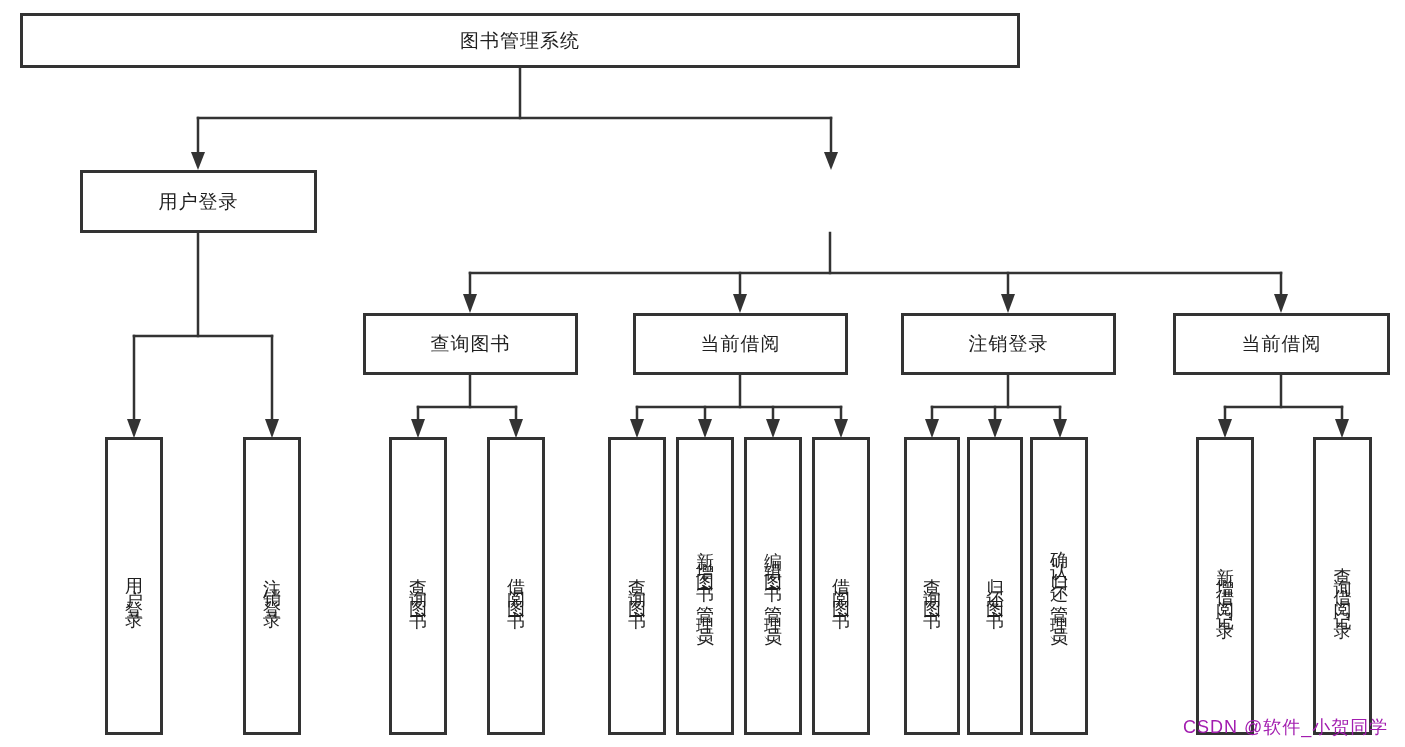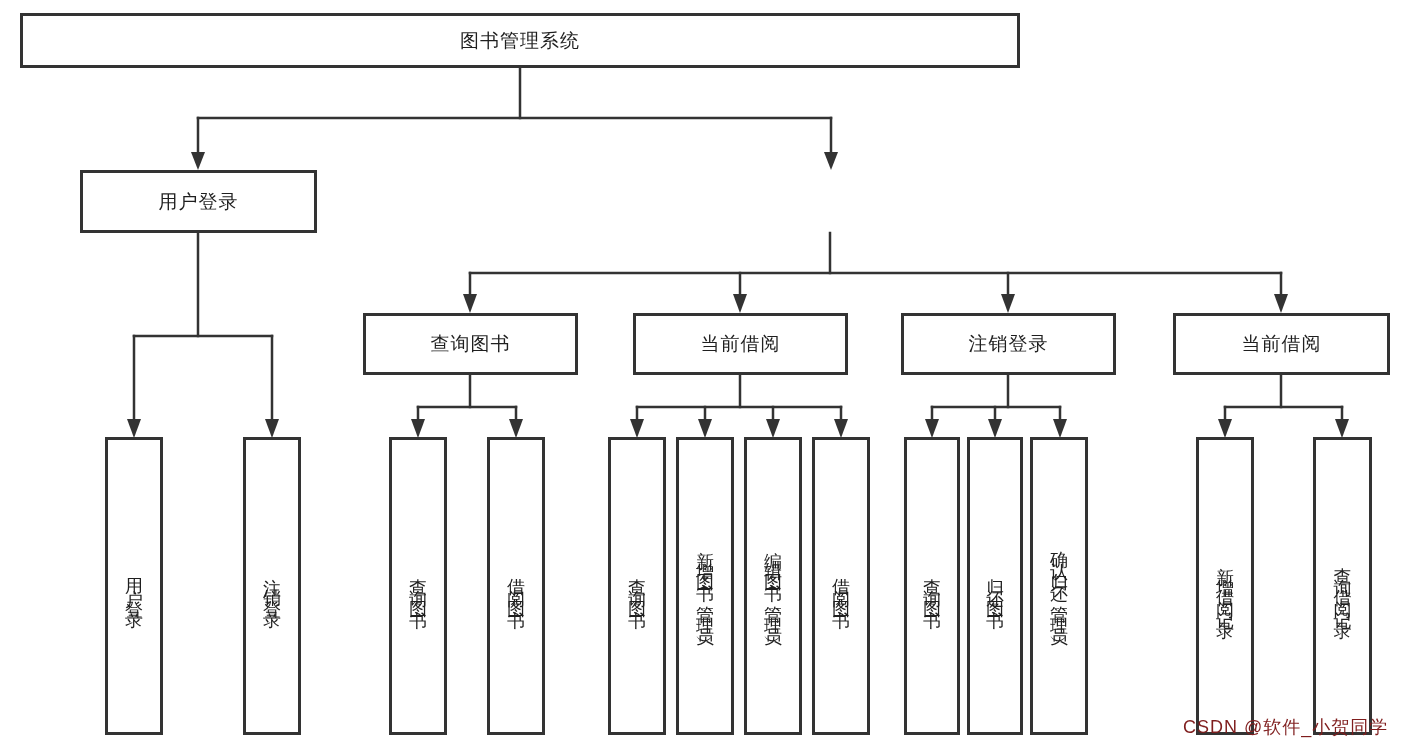--- a/index.html
+++ b/index.html
@@ -32,21 +32,21 @@
     writing-mode:vertical-rl;
     text-orientation:mixed;
     font-size:18px;
     letter-spacing:11px;
     line-height:1;
   }
   .watermark{
     position:absolute;
     left:1183px;top:715px;
     font-size:18px;
-    color:#7f1d1d;
+    color:#a21caf;
     letter-spacing:1px;
     white-space:nowrap;
     z-index:3;
   }
 </style>
 </head>
 <body>
 
 <div class="stage">
 

